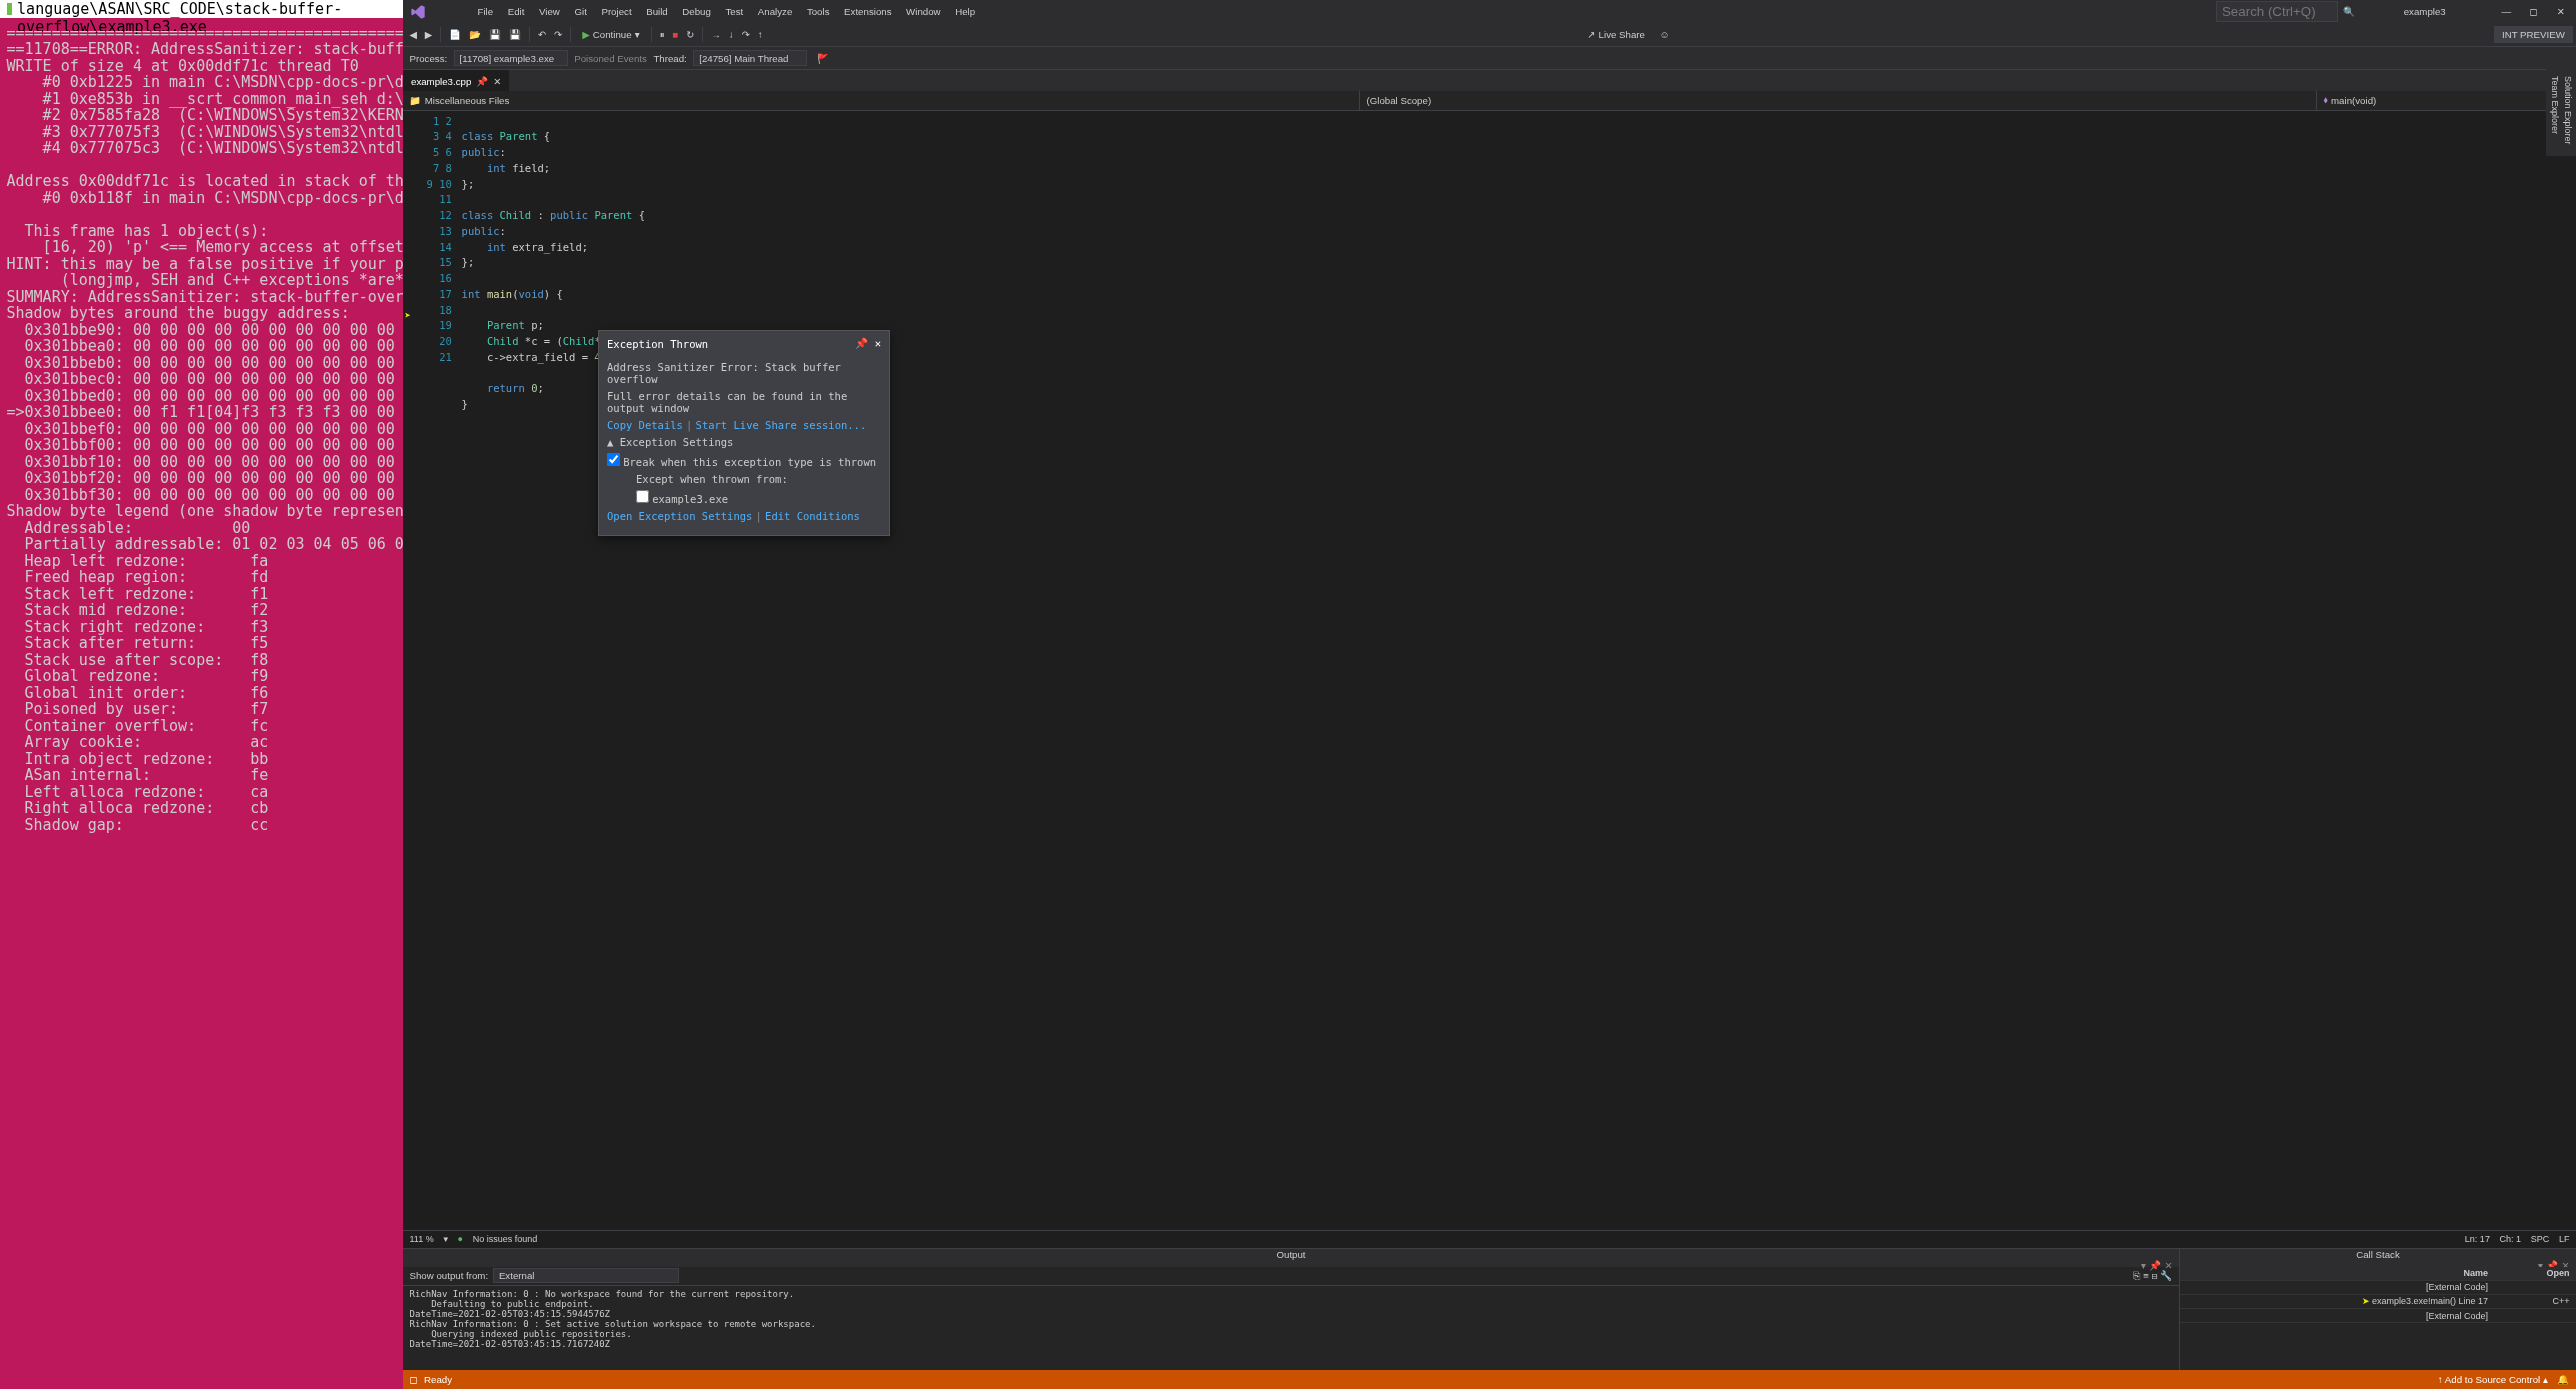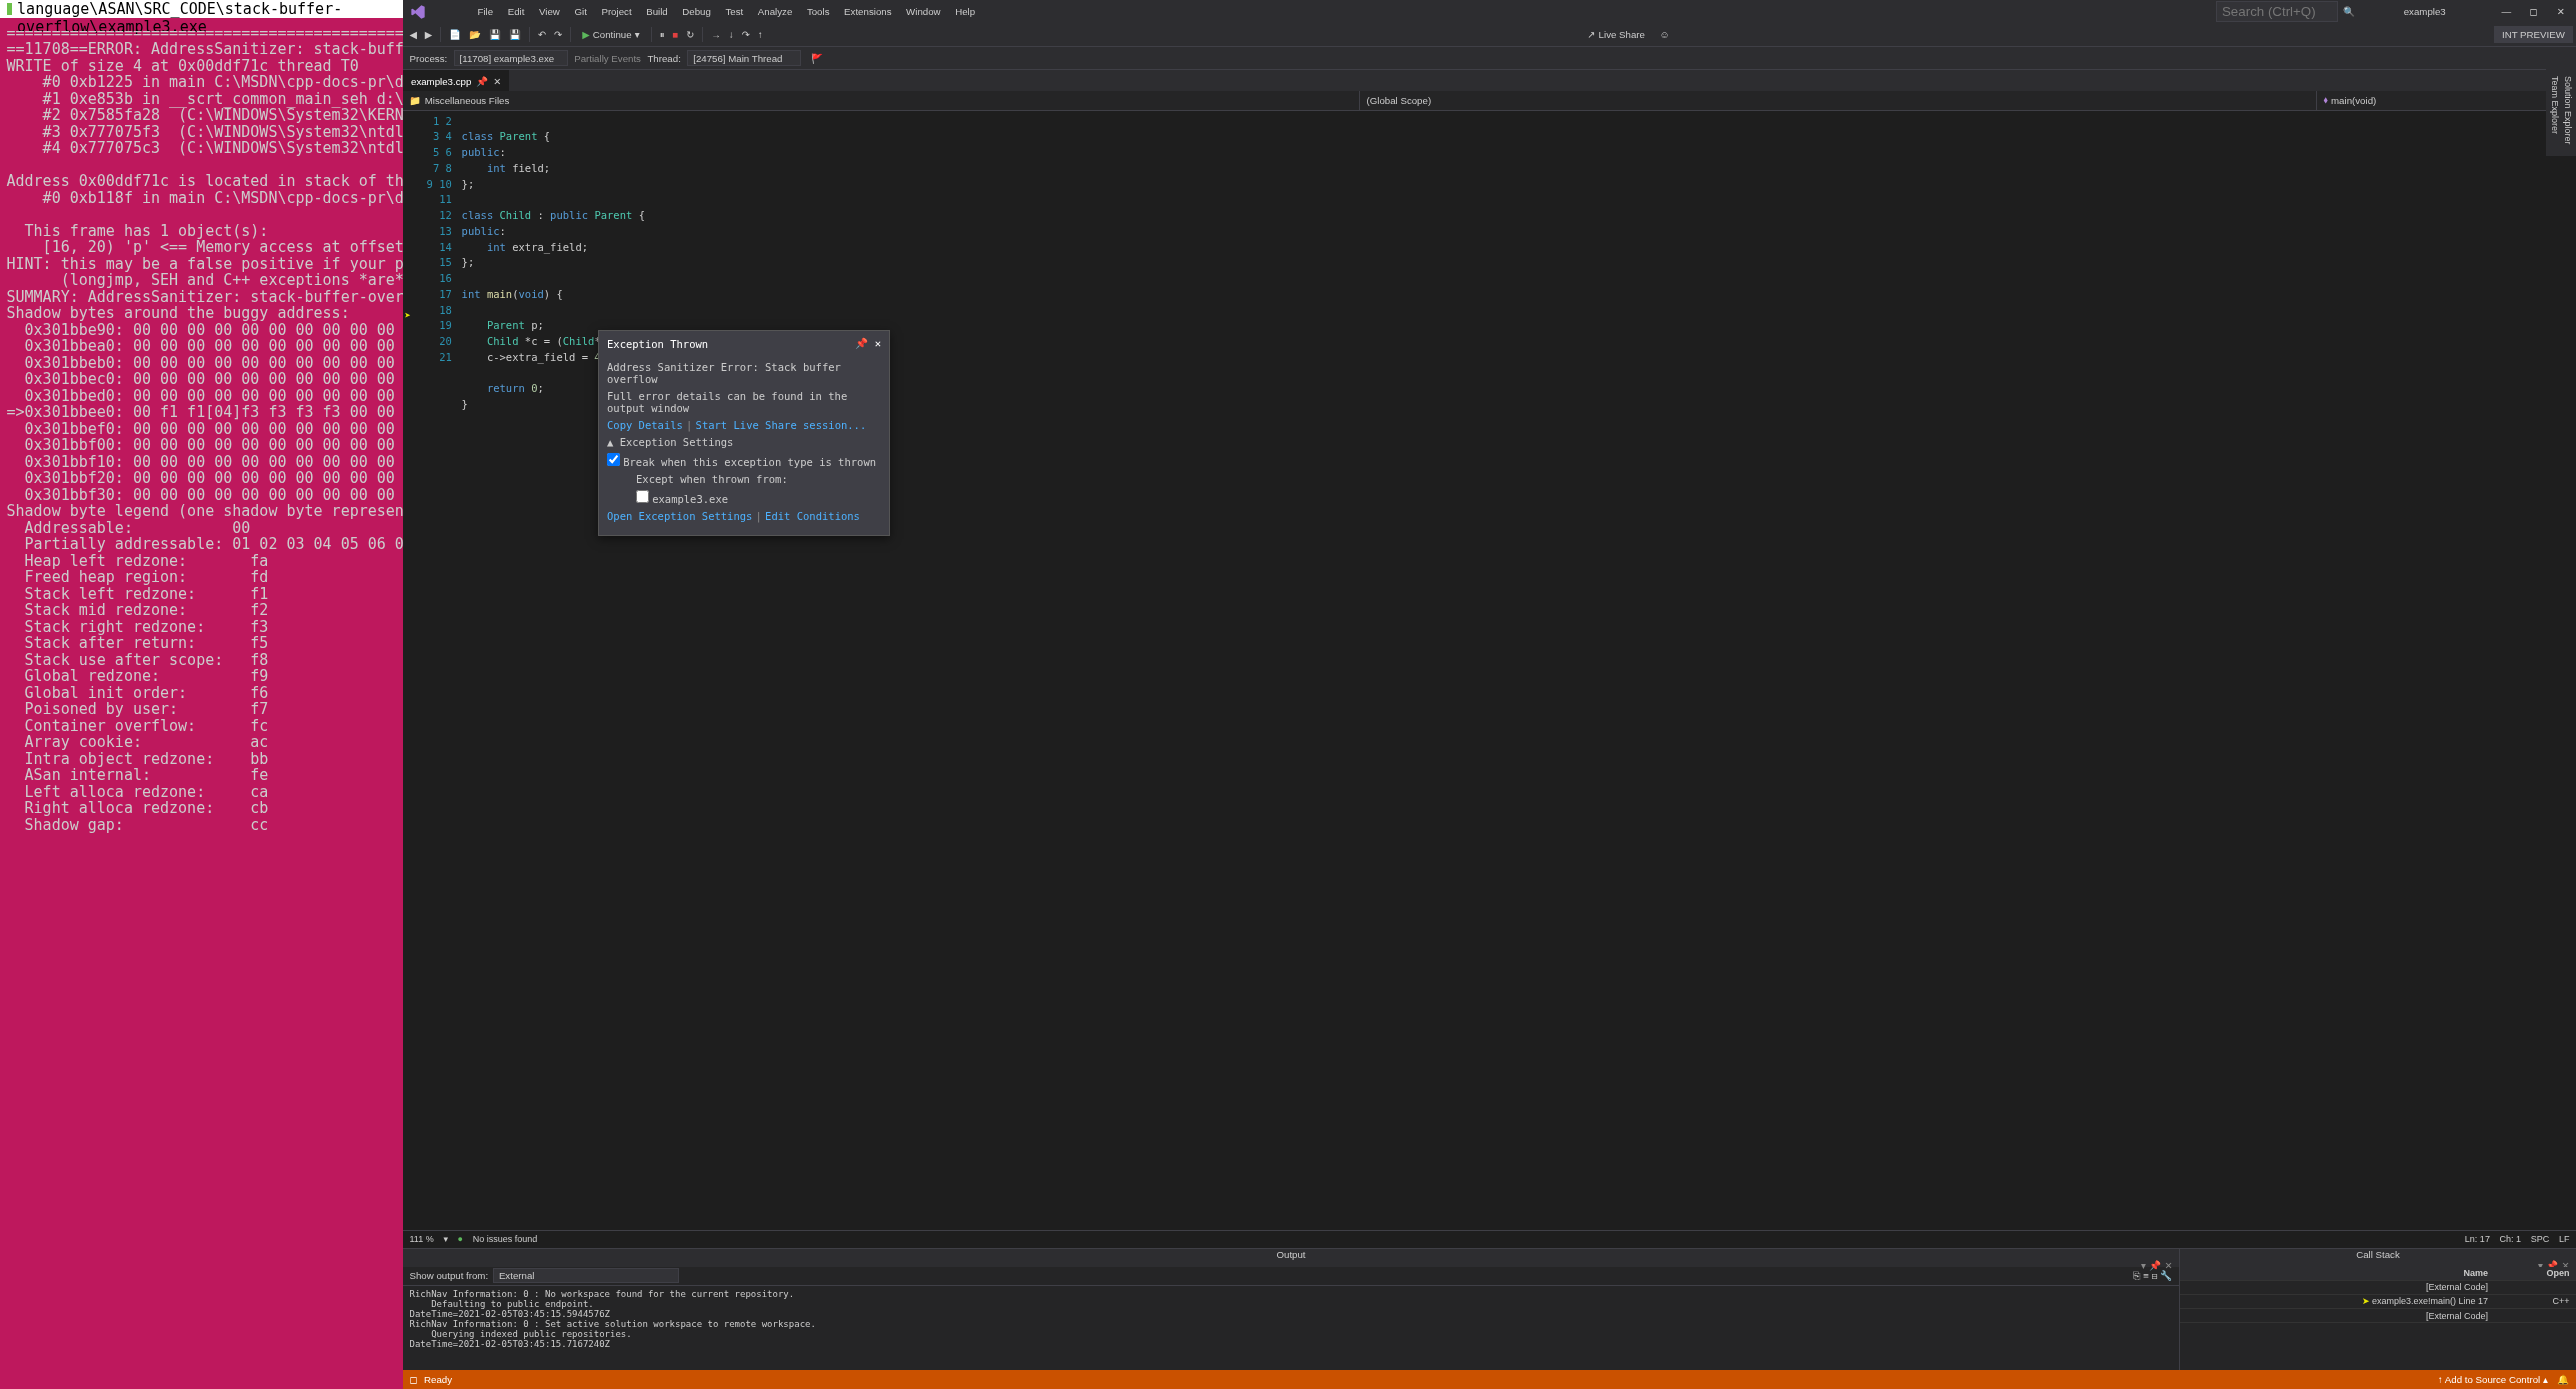--- a/index.html
+++ b/index.html
@@ -195,21 +195,21 @@
       <span>↗</span>
       <span>Live Share</span>
     </div>
     <span class="tb-btn">☺</span>
     <span class="int-preview">INT PREVIEW</span>
   </div>
 
   <div class="process-bar">
     <label>Process:</label>
     <div class="sel">[11708] example3.exe</div>
-    <span style="color:#888">Partially Events</span>
+    <span style="color:#888">Poisoned Events</span>
     <label>Thread:</label>
     <div class="sel">[24756] Main Thread</div>
     <span class="tb-btn">🚩</span>
   </div>
 
   <div class="editor-area">
     <div class="tabs">
       <div class="tab">
         <span>example3.cpp</span>
         <span class="pin">📌</span>

